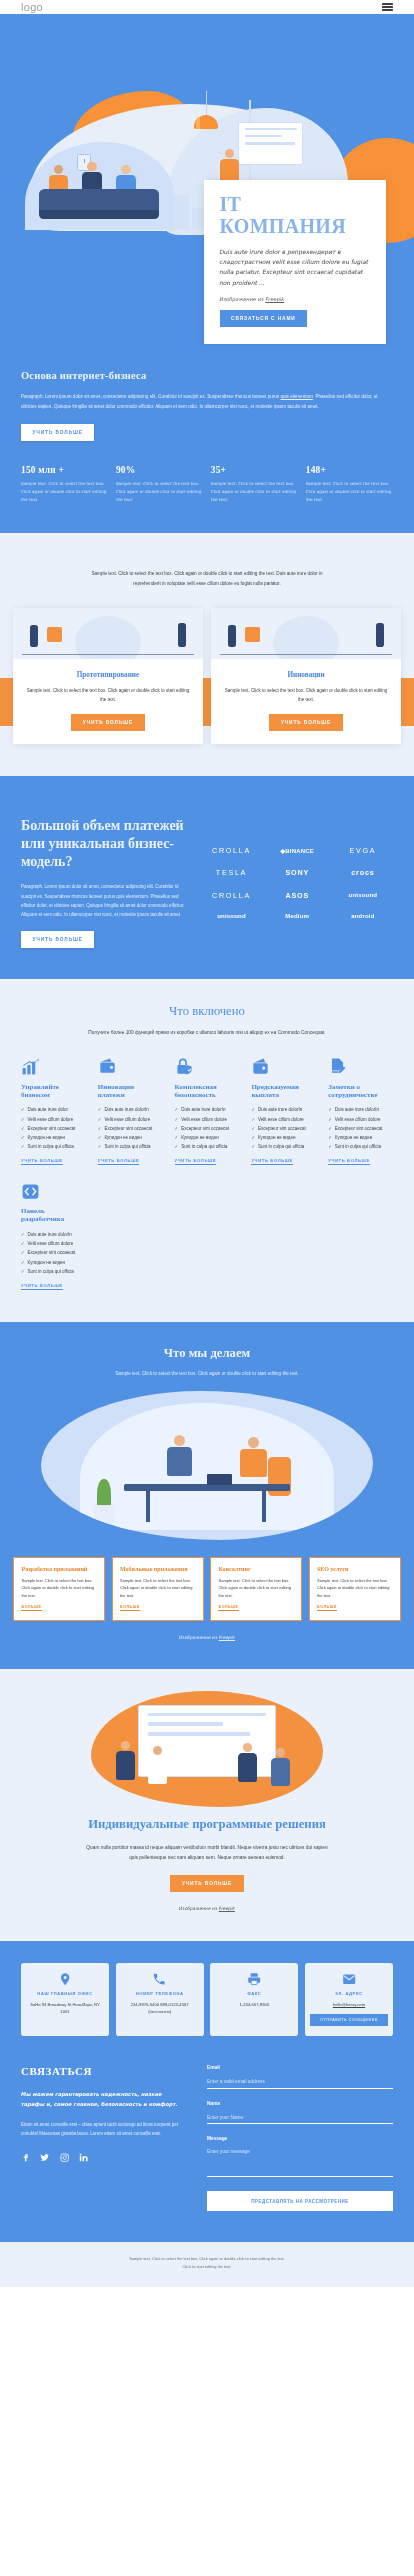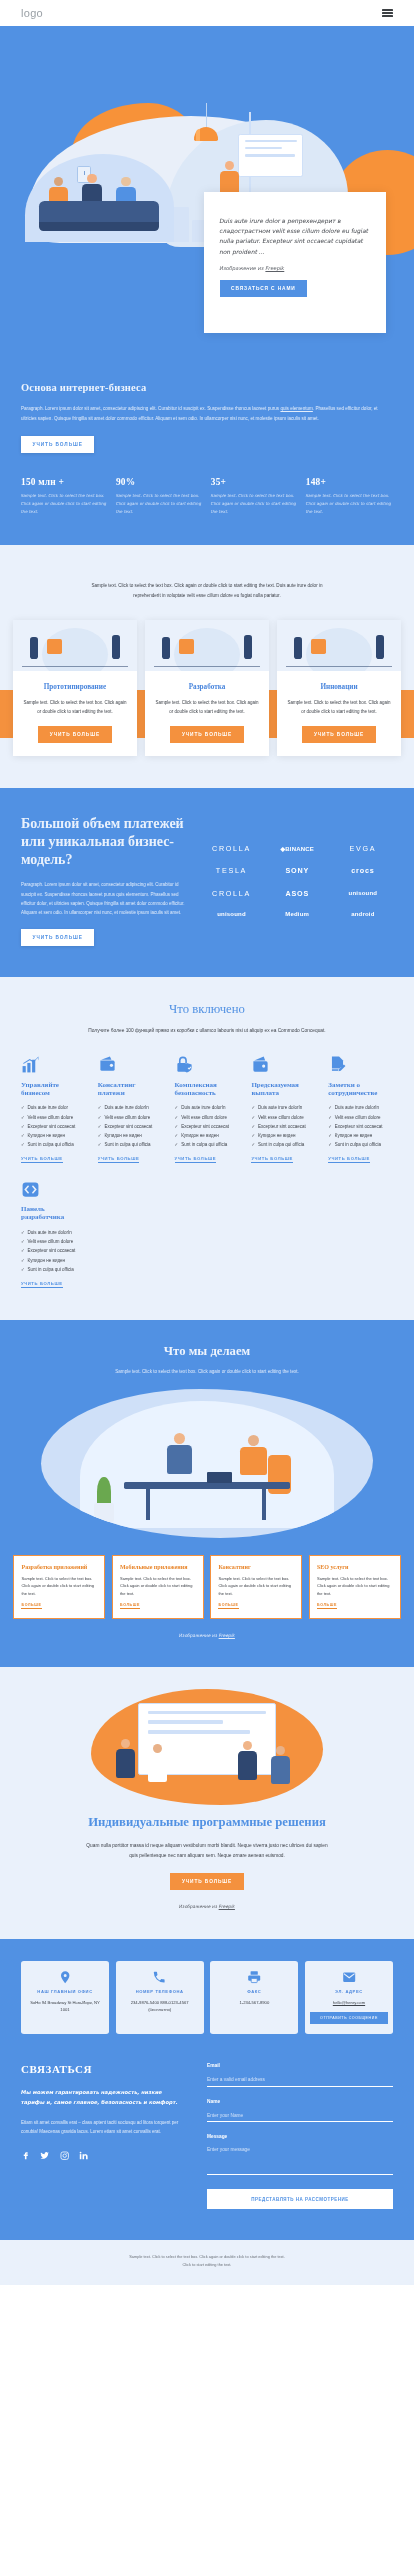--- a/index.html
+++ b/index.html
@@ -1,20 +1,20 @@
 <!DOCTYPE html>
 <html style="font-size:8.8px"><head>
 <meta charset="utf-8">
 <style>
   *{box-sizing:border-box;margin:0;padding:0}
   body{width:414px;font-family:"Liberation Sans",sans-serif;background:#fff;overflow-x:hidden}
   .page{width:414px;position:relative}
 
   
-  .topbar{height:26px;background:#fff;display:flex;align-items:center;justify-content:space-between;padding:0 21px}
+  .topbar{height:14px;background:#fff;display:flex;align-items:center;justify-content:space-between;padding:0 21px}
   .logo{font-size:11px;color:#9aa0a6;font-weight:300;letter-spacing:0.3px}
   .burger{width:11px;display:flex;flex-direction:column;gap:1.7px;cursor:pointer}
   .burger i{display:block;height:1.4px;background:#3c4043;border-radius:0.6px}
 
   
   .hero{background:#5191e3;position:relative;height:332px;overflow:hidden}
   .hero .blobA{position:absolute;left:72px;top:77px;width:127px;height:83px;background:#f79239;border-radius:60% 40% 45% 55%/60% 55% 45% 40%}
   .hero .blobB{position:absolute;left:332px;top:124px;width:111px;height:105px;background:#f79239;border-radius:50%}
   .hero .room{position:absolute;left:30px;top:90px;width:309px;height:127px;background:#e9eff9;border-radius:52% 48% 12% 12%/70% 62% 6% 6%}
   .hero .room2{position:absolute;left:166px;top:94px;width:182px;height:127px;background:#dce8f7;border-radius:55% 45% 8% 8%/75% 60% 5% 5%}
@@ -75,21 +75,21 @@
   .svc .art .bg{position:absolute;left:50%;top:7.7px;transform:translateX(-50%);width:66px;height:53px;background:#dce8f7;border-radius:50%}
   .svc .art .o1{position:absolute;left:34px;top:19px;width:14.4px;height:14.4px;background:#f4913e;border-radius:1.7px}
   .svc .art .f1{position:absolute;left:16.6px;top:16.6px;width:7.7px;height:22px;background:#2f4770;border-radius:2.8px}
   .svc .art .f2{position:absolute;right:16.6px;top:14.4px;width:7.7px;height:24px;background:#2f4770;border-radius:2.8px}
   .svc .art .rule{position:absolute;left:8.8px;right:8.8px;bottom:4.4px;height:0.9px;background:#2f4770;opacity:.55}
   .svc h3{font-family:"Liberation Serif",serif;font-size:7.2px;font-weight:700;color:#4a86dd;margin-top:12px}
   .svc p{font-size:4.5px;line-height:1.9;color:#3f434a;margin:7.7px 10px 0}
   .svc .btn{margin-top:10px}
 
   
-  .volume{background:#5191e3;padding:27px 21px 31px;display:flex;gap:14.4px;color:#fff}
+  .volume{background:#5191e3;padding:41px 21px 31px;display:flex;gap:14.4px;color:#fff}
   .volume .left{width:166px}
   .volume h2{font-family:"Liberation Serif",serif;font-size:14px;line-height:1.28;font-weight:700;color:#e9f1fc}
   .volume p{font-size:4.5px;line-height:2.1;color:#e3edfb;margin-top:11px}
   .volume .btn{margin-top:11px}
   .logos{flex:1;display:grid;grid-template-columns:repeat(3,1fr);gap:13.3px 5.5px;align-content:center;justify-items:center;align-items:center}
   .logo-item{color:#fff;font-size:7.2px;letter-spacing:0.8px;font-weight:700;white-space:nowrap;text-align:center}
   .logo-item.thin{font-weight:400;letter-spacing:1.7px}
   .logo-item.small{font-size:6px;letter-spacing:0.2px}
 
   
@@ -230,20 +230,24 @@
       <div class="sofa"></div>
       <div class="sofa2"></div>
     </div>
     <div class="plant">
         <div class="leaf"></div>
         <div class="pot"></div>
       </div>
     <div class="cat"></div>
 
     <div class="herocard">
+      <h1>
+        <span>IT</span><br>
+        <span>КОМПАНИЯ</span>
+      </h1>
       <p class="lead">Duis aute irure dolor в репрехендерит в сладострастном velit esse cillum dolore eu fugiat nulla pariatur. Excepteur sint occaecat cupidatat non proident ...</p>
       <p class="credit"><span>Изображение из </span><a href="#">Freepik</a></p>
       <button class="btn btn-blue">СВЯЗАТЬСЯ С НАМИ</button>
     </div>
   </div>
 
   <div class="basis">
     <h2>Основа интернет-бизнеса</h2>
     <p><span>Paragraph. Lorem ipsum dolor sit amet, consectetur adipiscing elit. Curabitur id suscipit ex. Suspendisse rhoncus laoreet purus </span><u>quis elementum</u><span>. Phasellus sed efficitur dolor, et ultricies sapien. Quisque fringilla sit amet dolor commodo efficitur. Aliquam et sem odio. In ullamcorper nisi nunc, et molestie ipsum iaculis sit amet.</span></p>
     <button class="btn btn-white">УЧИТЬ БОЛЬШЕ</button>
@@ -284,32 +288,20 @@
         <button class="btn btn-orange">УЧИТЬ БОЛЬШЕ</button>
       </div>
       <div class="svc">
         <div class="art">
             <div class="bg"></div>
             <div class="f1"></div>
             <div class="o1"></div>
             <div class="f2"></div>
             <div class="rule"></div>
           </div>
-        <h3>Разработка</h3>
-        <p>Sample text. Click to select the text box. Click again or double click to start editing the text.</p>
-        <button class="btn btn-orange">УЧИТЬ БОЛЬШЕ</button>
-      </div>
-      <div class="svc">
-        <div class="art">
-            <div class="bg"></div>
-            <div class="f1"></div>
-            <div class="o1"></div>
-            <div class="f2"></div>
-            <div class="rule"></div>
-          </div>
         <h3>Инновации</h3>
         <p>Sample text. Click to select the text box. Click again or double click to start editing the text.</p>
         <button class="btn btn-orange">УЧИТЬ БОЛЬШЕ</button>
       </div>
     </div>
   </div>
 
   <div class="volume">
     <div class="left">
       <h2>Большой объем платежей или уникальная бизнес-модель?</h2>
@@ -373,21 +365,21 @@
       </div>
 
       <div class="feat">
         <div class="ficon">
           <svg viewBox="0 0 24 24" fill="currentColor">
               <path d="M3 7h16a2 2 0 012 2v9a2 2 0 01-2 2H5a2 2 0 01-2-2V7z"></path>
               <path d="M4 6l11-4 2 4z"></path>
               <circle cx="17" cy="13" r="2" fill="#eaf1fb"></circle>
             </svg>
         </div>
-        <h3>Консалтинг платежи</h3>
+        <h3>Инновации платежи</h3>
         <ul>
           <li>
               <span class="ck">✓</span>
               <span>Duis aute irure dolorIn</span>
             </li>
           <li>
               <span class="ck">✓</span>
               <span>Velit esse cillum dolore</span>
             </li>
           <li>

